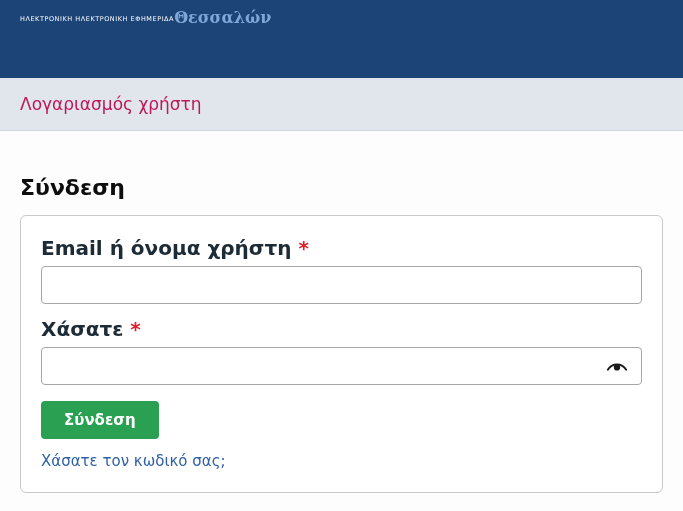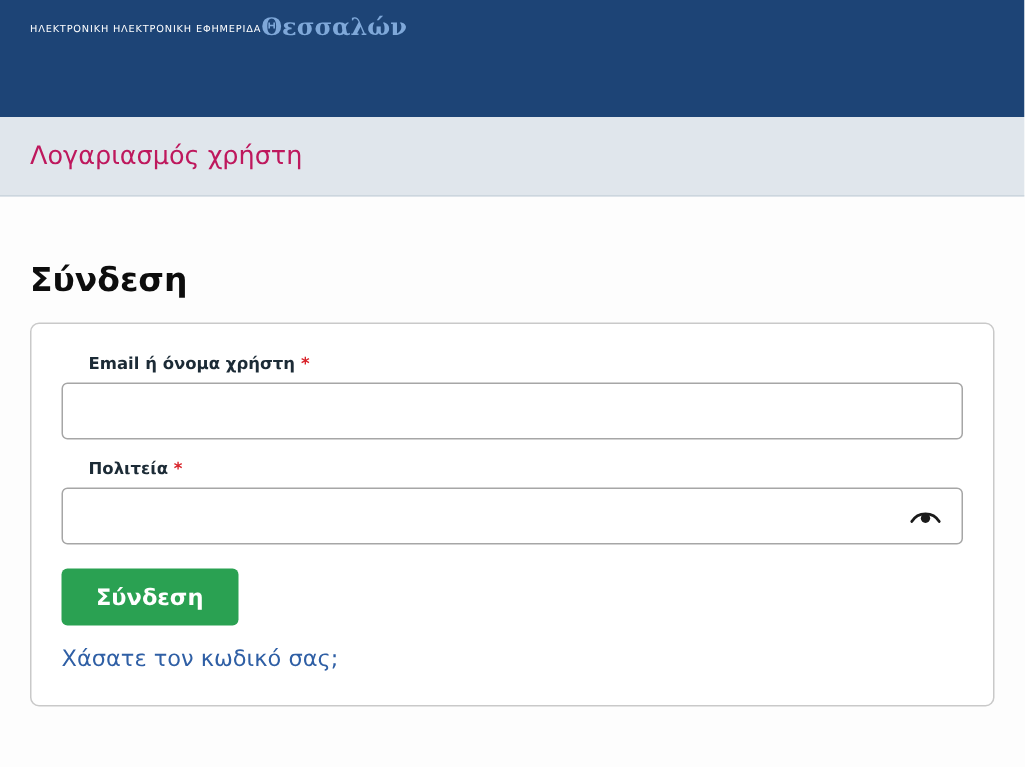--- a/index.html
+++ b/index.html
@@ -84,25 +84,24 @@
   }
   .login-card {
     border: 1px solid var(--card-border);
     border-radius: 6px;
     padding: 20px 20px 22px 20px;
     background: #fff;
   }
   .field { margin-bottom: 13px; }
   .field label {
     display: block;
-    font-size: 11px;
+    font-size: 20px;
     font-weight: 600;
     color: var(--label-color);
     margin-bottom: 6px;
-    margin-left: 18px;
   }
   .req { color: var(--required-red); font-weight: 700; }
   .text-input {
     width: 100%;
     height: 38px;
     border: 1px solid var(--input-border);
     border-radius: 4px;
     font-size: 15px;
     padding: 0 12px;
     background: #fff;
@@ -179,21 +178,21 @@
 <main>
   <h1 class="login-heading">Σύνδεση</h1>
 
   <form class="login-card">
     <div class="field">
       <label><span>Email ή όνομα χρήστη</span> <span class="req">*</span></label>
       <input class="text-input" type="text" value="" style="">
     </div>
 
     <div class="field">
-      <label><span>Πολιτεία</span> <span class="req">*</span></label>
+      <label><span>Χάσατε</span> <span class="req">*</span></label>
       <div class="pw-wrap">
         <input class="text-input" type="password" value="" style="">
         <button type="button" class="eye-btn">
           <svg width="22" height="13" viewBox="0 0 24 14" aria-hidden="true">
             <path d="M2 11 C6.5 3.5, 17.5 3.5, 22 11" stroke="#1a1a1a" stroke-width="2" fill="none" stroke-linecap="round"></path>
             <circle cx="12" cy="8.6" r="3.4" fill="#1a1a1a"></circle>
           </svg>
         </button>
       </div>
     </div>

